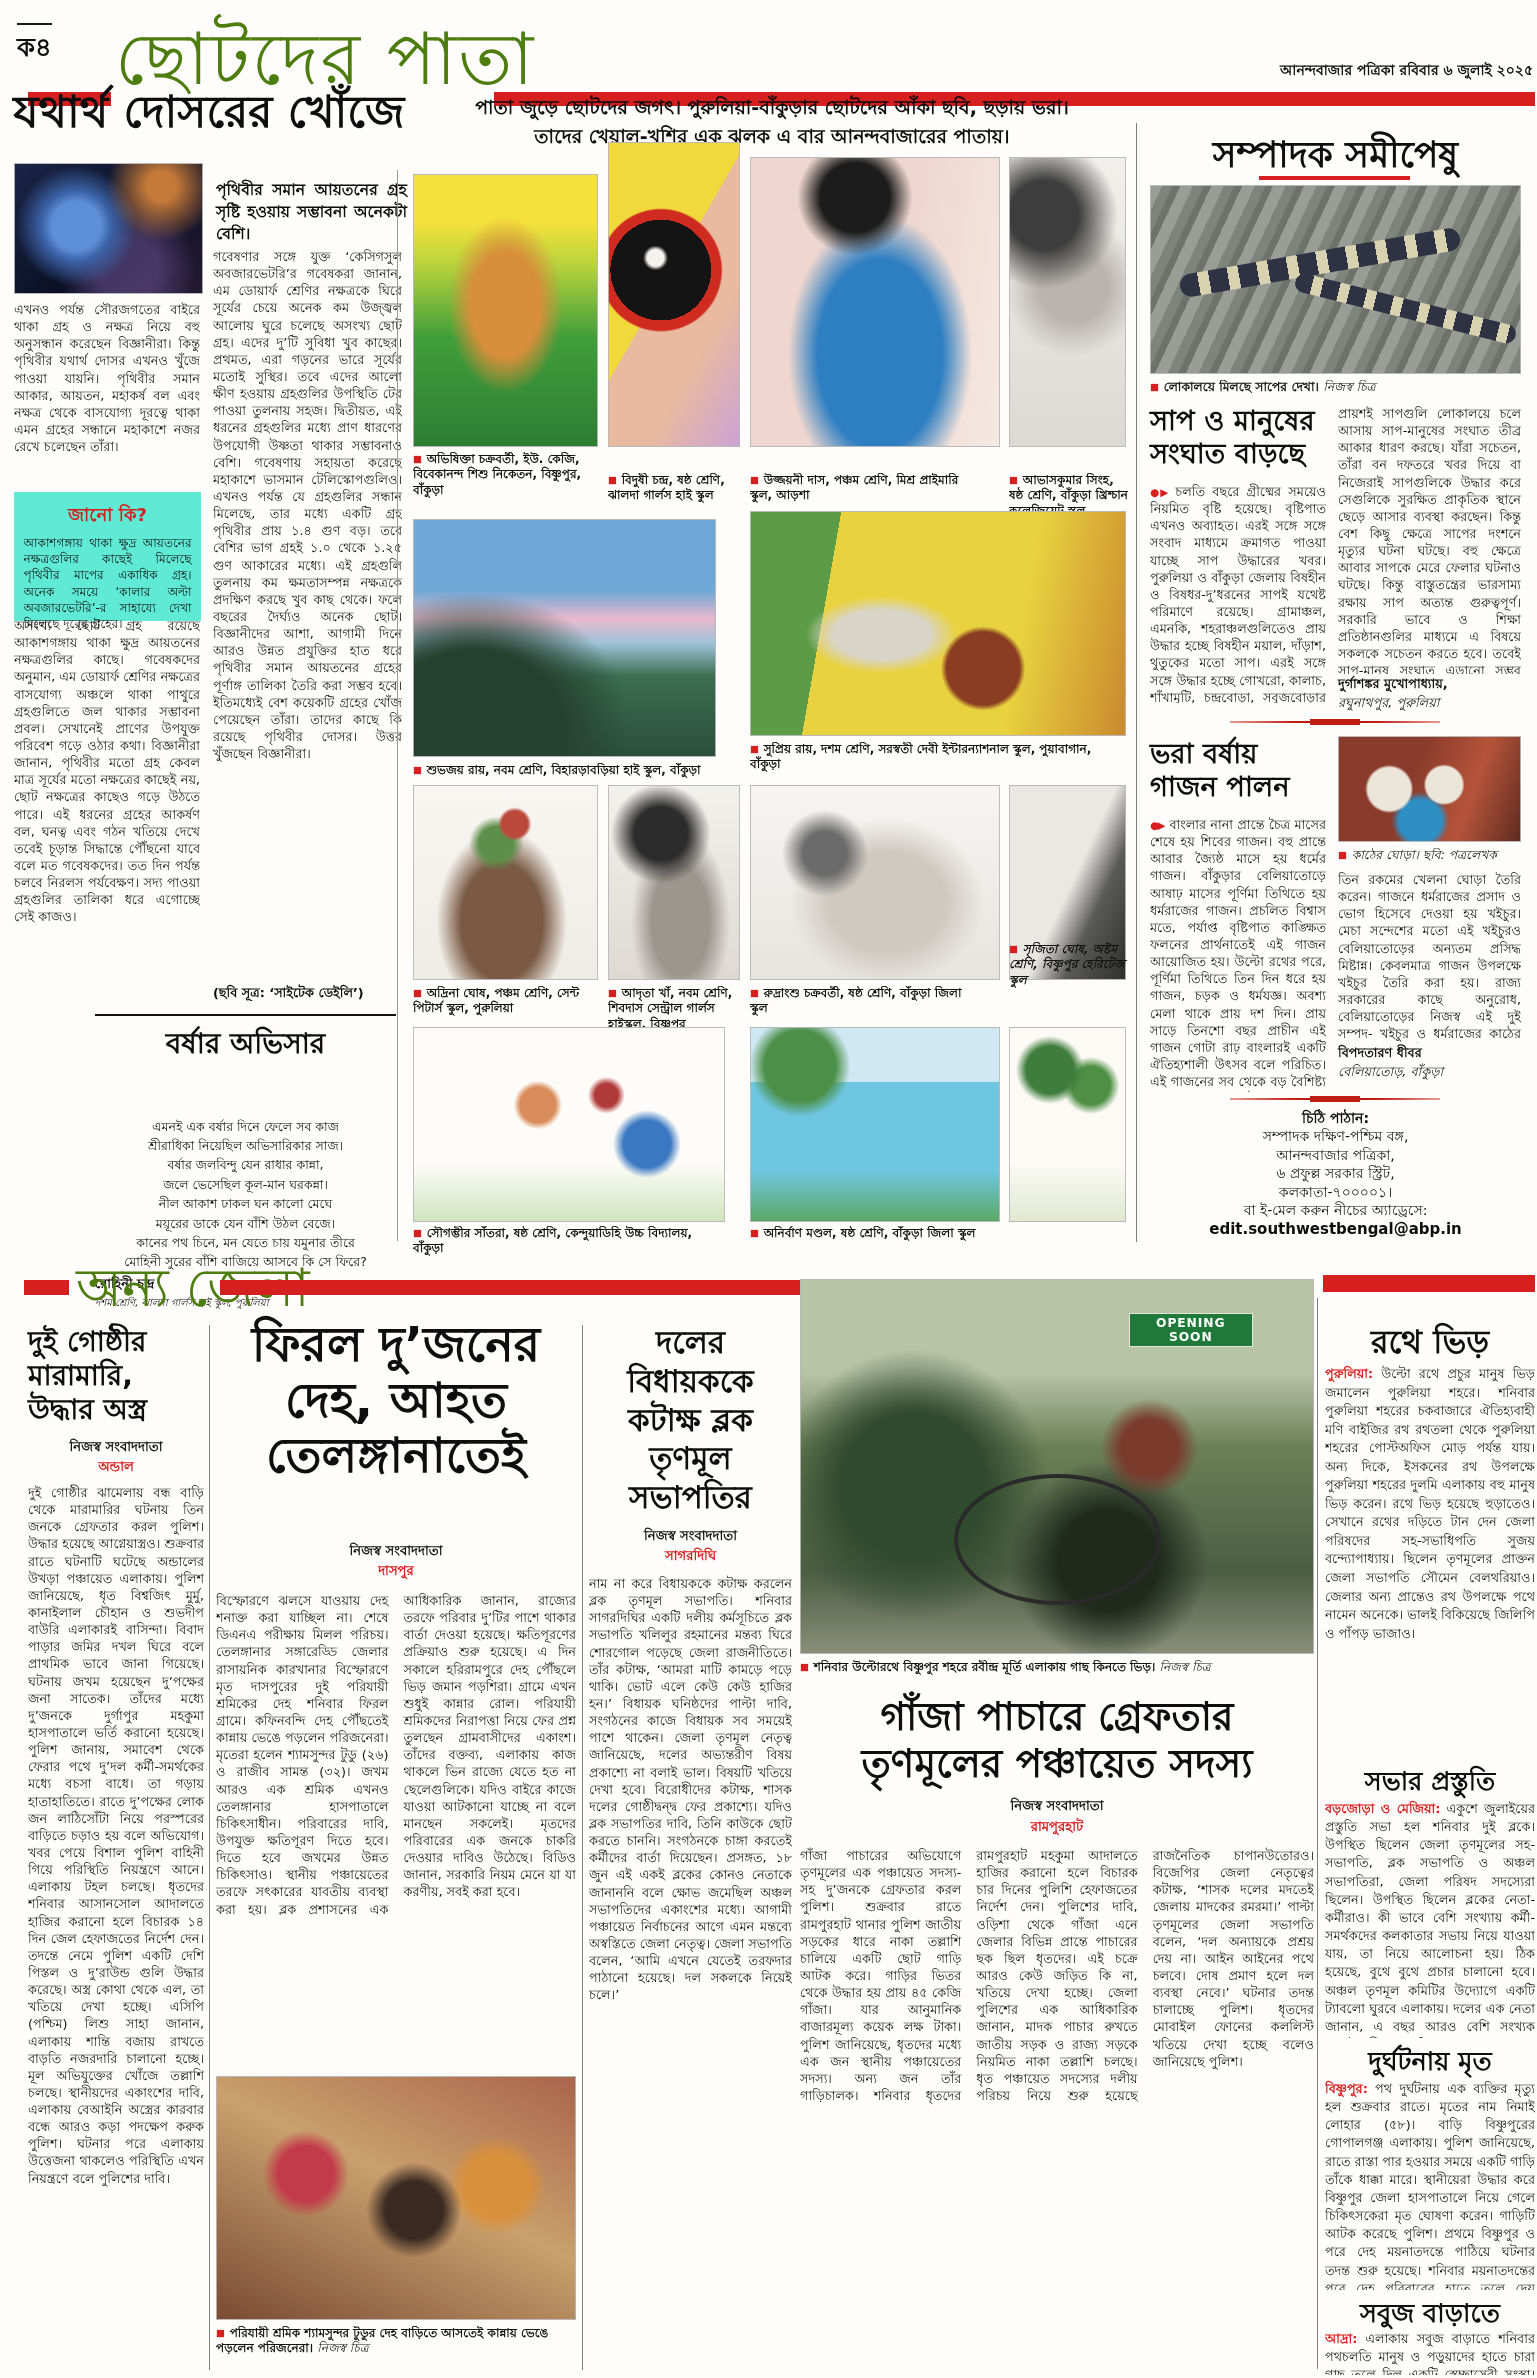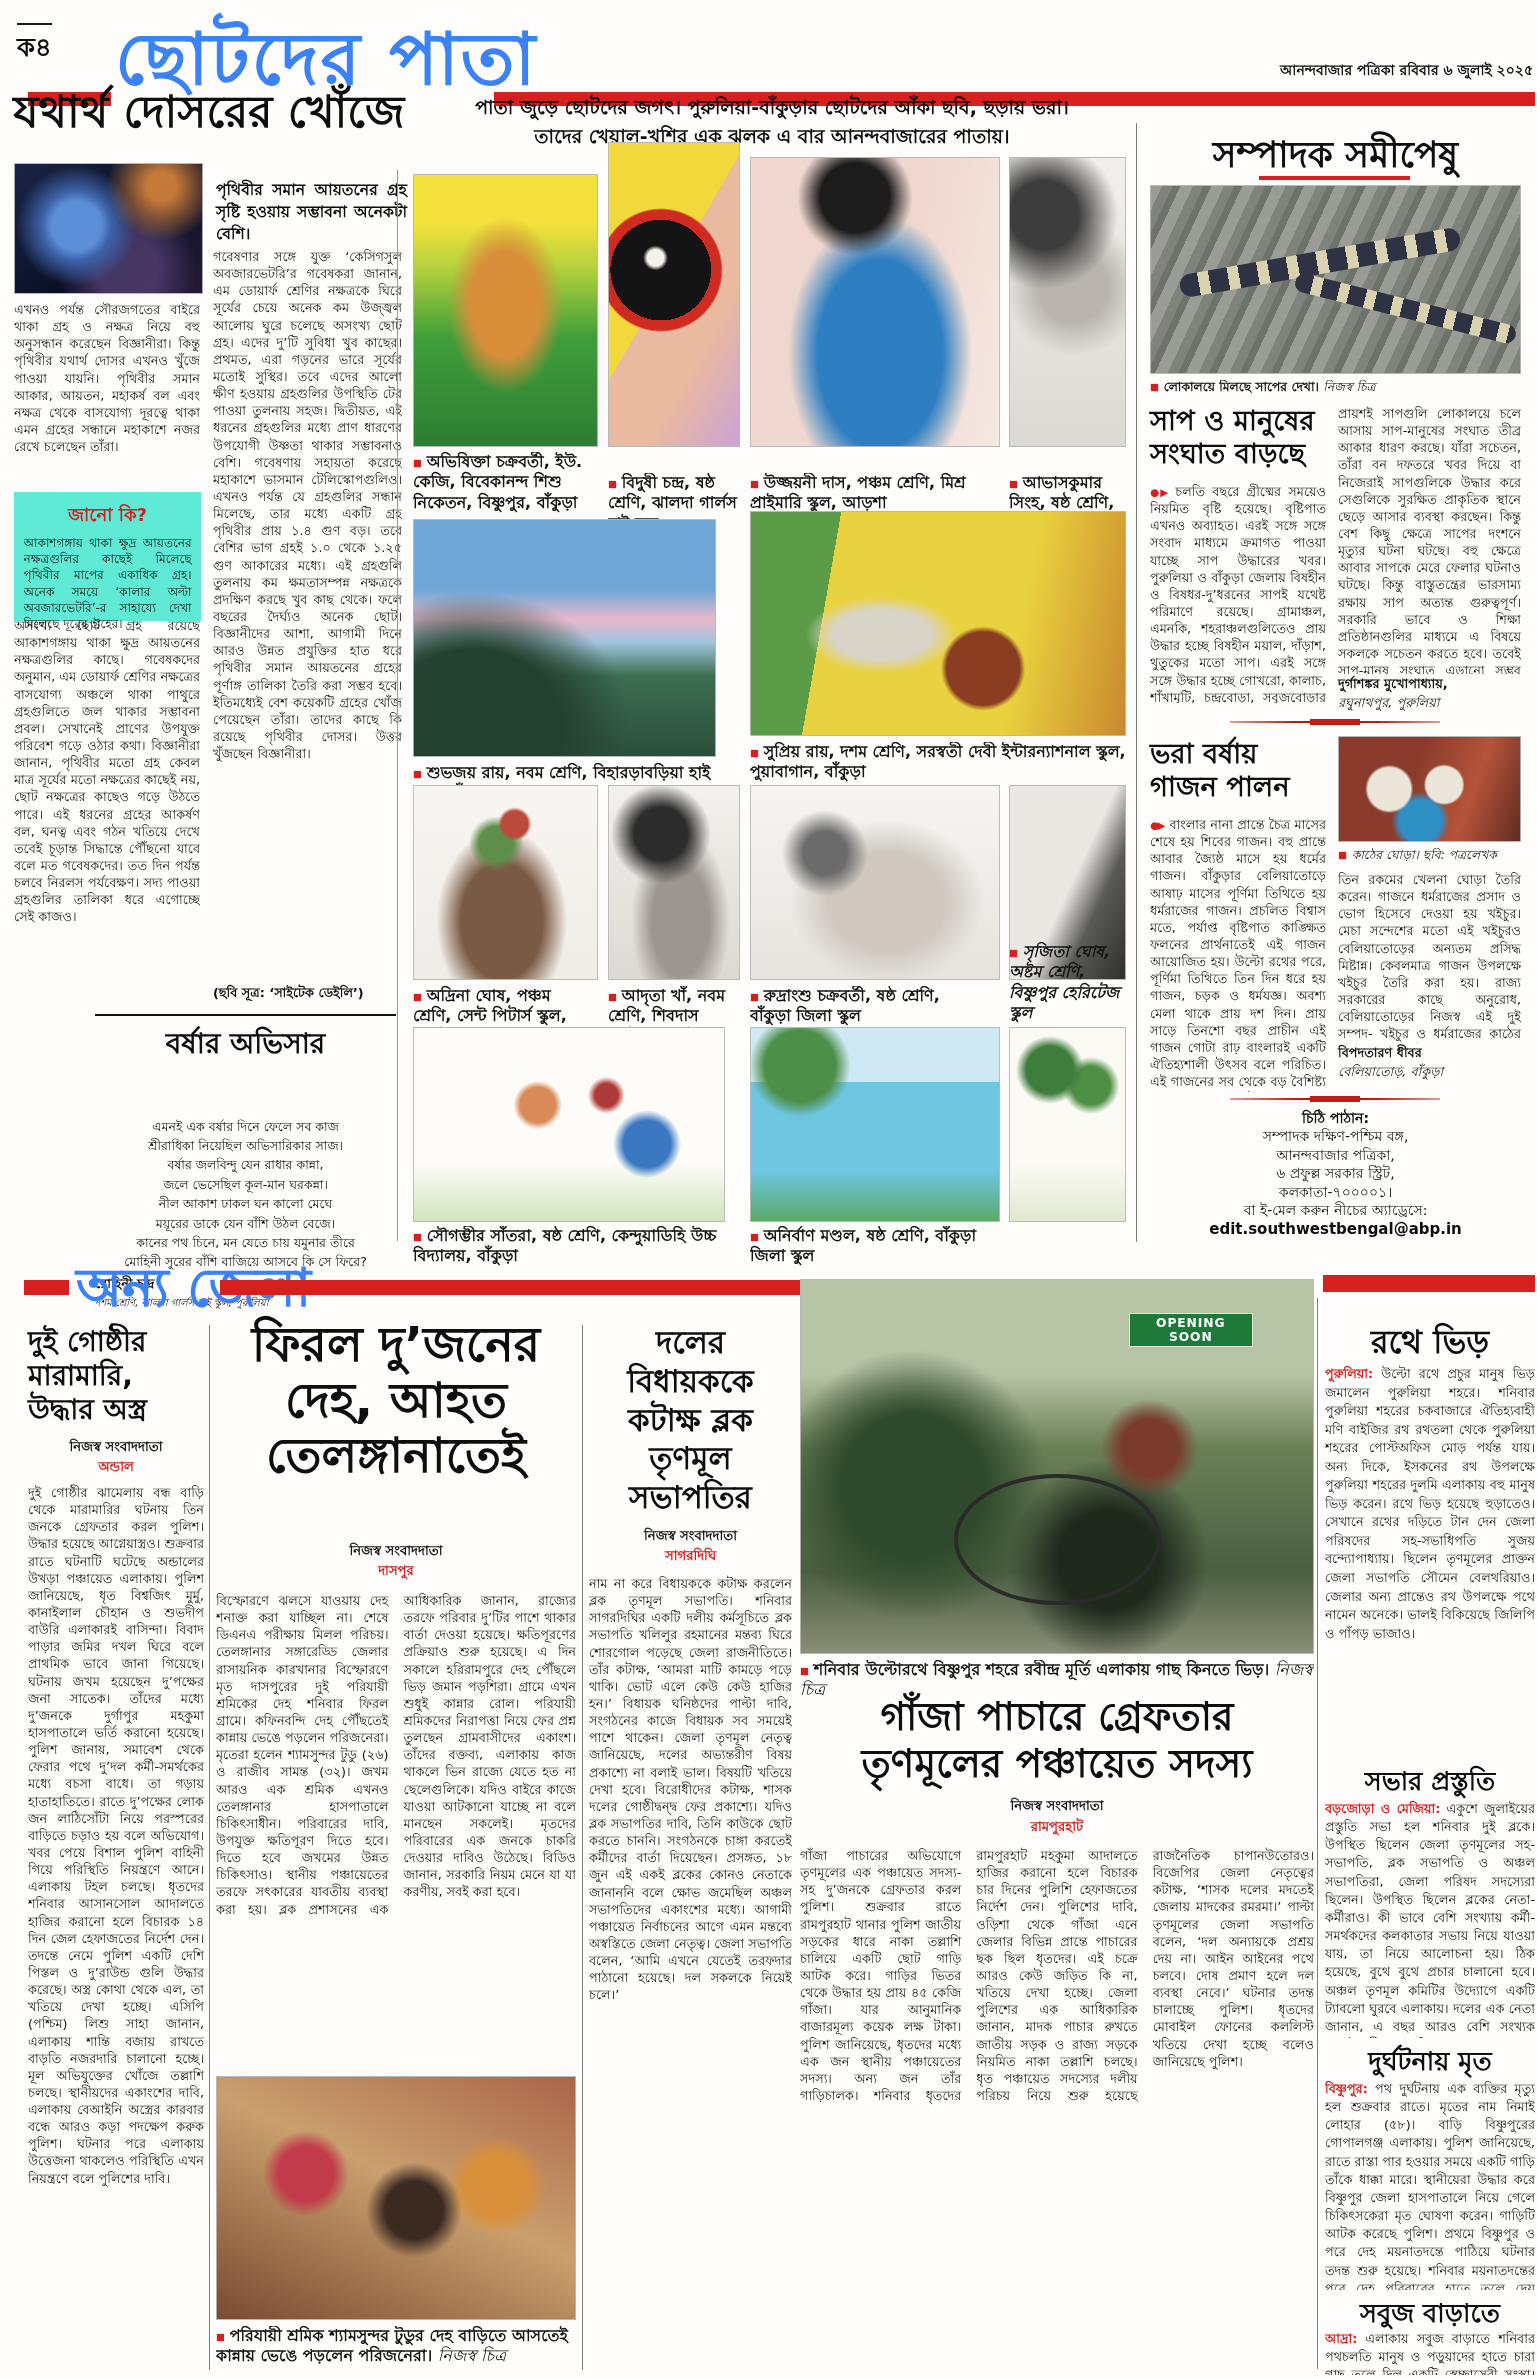--- a/index.html
+++ b/index.html
@@ -7,33 +7,33 @@
         font-family:"DejaVu Sans","Liberation Sans",sans-serif;color:#141414;overflow:hidden;}
   .abs{position:absolute;}
   .bt{font-size:12.8px;line-height:1.34;text-align:justify;overflow:hidden;}
   .hd{font-weight:700;color:#0e0e0e;}
   .pre{white-space:pre-line;}
   .ctr{text-align:center;}
   .red{color:#d6201f;}
   .it{font-style:italic;}
   .redbar{background:#d6201f;}
   .vrule{border-left:1.4px solid #7e7e7e;}
-  .cap{font-size:16px;font-weight:700;line-height:1.28;overflow:hidden;}
+  .cap{font-size:12px;font-weight:700;line-height:1.28;overflow:hidden;}
   .sq::before{content:"■";color:#d6201f;font-size:9.5px;margin-right:4.7px;vertical-align:0.9px;}
   .lb::before{content:"●▶";color:#d6201f;font-size:10.4px;letter-spacing:-1.9px;margin-right:5.7px;}
   .img{box-shadow:0 0 0 0.9px #b9b9b9 inset;}
   .byline{font-weight:700;text-align:center;font-size:13.2px;}
   .dateline{font-weight:700;text-align:center;font-size:13.2px;color:#d6201f;}
   .divider{height:1.9px;background:linear-gradient(to right,#e79b90 0%,#c21d14 30%,#a51009 50%,#c21d14 70%,#e79b90 100%);}
   .divider .thick{position:absolute;left:38%;width:24%;top:-1.9px;height:5.7px;background:#c21d14;}
   .cols2{column-count:2;column-gap:15px;}
   .cols3{column-count:3;column-gap:15px;}
   .knowbox{background:#5eead4;padding:8.5px 9.5px;}
   .poemline{line-height:1.55;margin-top:48px;}
-  .masthead{color:#3b82f6;font-weight:700;}
+  .masthead{color:#4d7c0f;font-weight:400;}
   .sign{position:absolute;background:#1f7a3a;color:#fff;font-weight:700;text-align:center;
         border:1.9px solid #e8e4d8;padding:1.9px 3.8px;font-size:12.3px;letter-spacing:0.9px;}
 </style>
 </head>
 <body>
 
 <div class="page">
 
   <div class="abs hd" style="left:17px;top:23px;font-size:25.6px;border-top:2.4px solid #1a1a1a;padding-top:2.8px;">ক৪</div>
   <div class="abs redbar" style="left:28px;top:92px;width:83px;height:14px;"></div>

